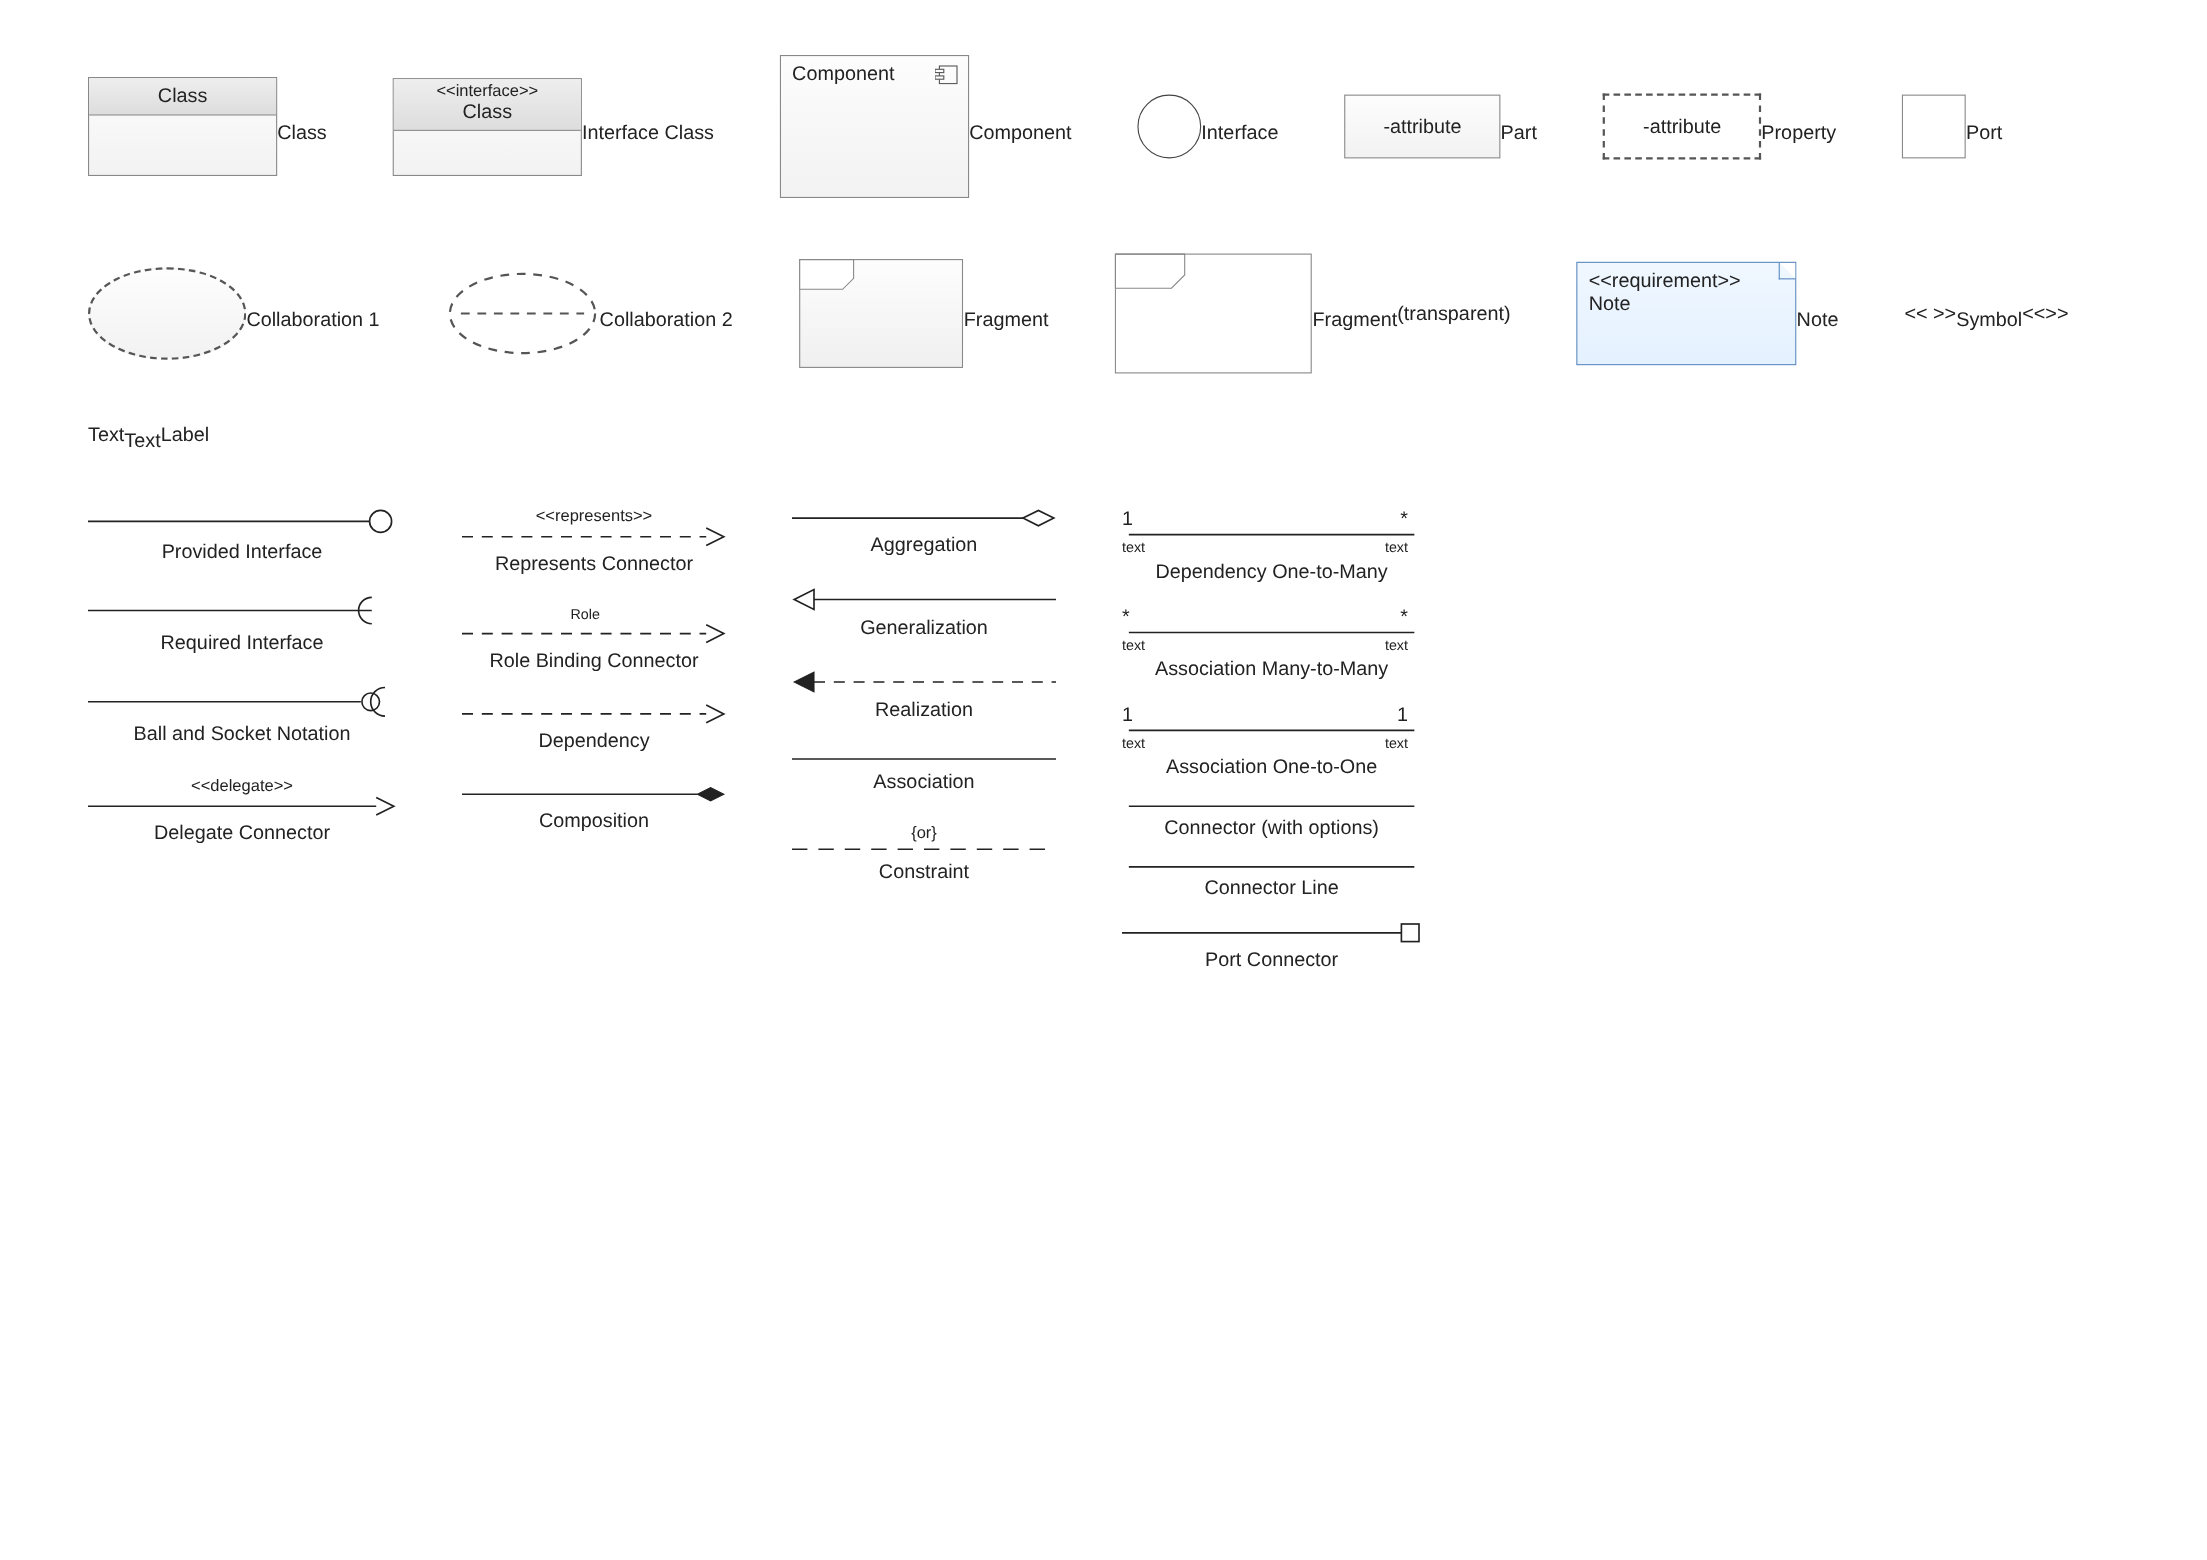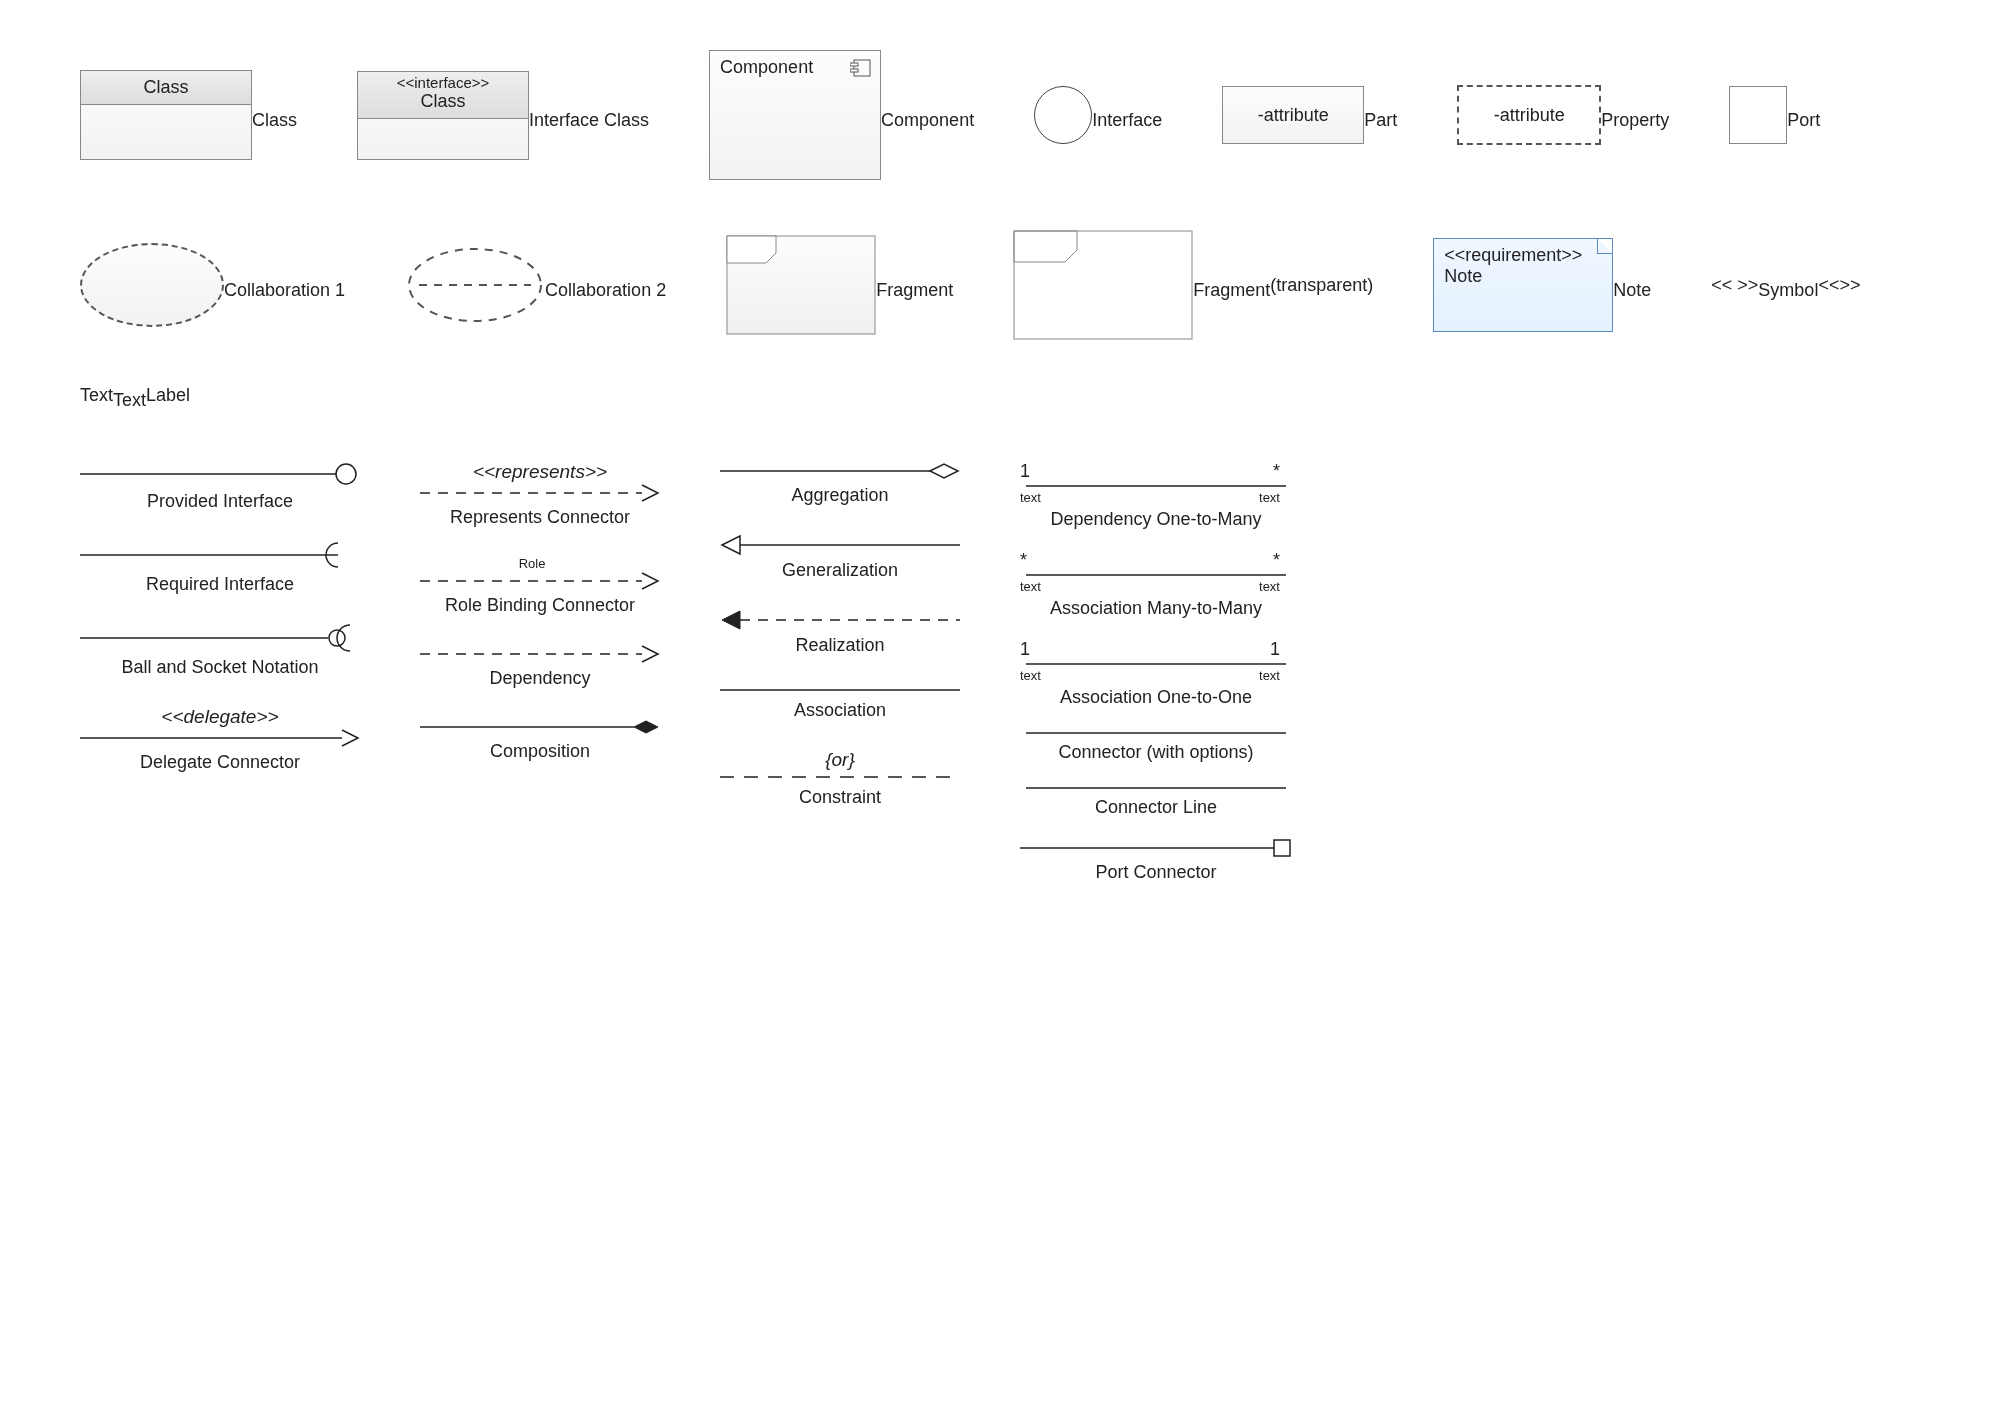--- a/index.html
+++ b/index.html
@@ -81,21 +81,21 @@
     width: 140px; height: 80px;
     border: 2px dashed #555;
     border-radius: 50%;
     background: linear-gradient(#fdfdfd,#f2f2f2);
   }
   .collab2 {
     width: 140px; height: 80px;
   }
 
   .note-box {
-    width: 180px; height: 94px;
+    width: 200px; height: 94px;
     border: 1px solid #5a8ac0;
     background: linear-gradient(#f0f7ff,#e4f1ff);
     position: relative;
     text-align: left;
     padding: 6px 10px;
     box-sizing: border-box;
   }
   .note-box .fold {
     position:absolute; top:0; right:0;
     width:0;height:0;
@@ -119,21 +119,21 @@
   }
   .conn-grid {
     display:flex;
     gap: 60px;
     align-items: flex-start;
   }
   .conn-item { text-align:center; }
   .conn-item svg { display:block; margin:0 auto; }
   .conn-item .lbl { margin-top:4px; font-size:18px;}
 
-  .small-top { font-size:19px;font-style:italic;}
+  .small-top { font-size:15px;}
   .tiny { font-size: 13px;}
 </style>
 </head>
 <body>
 
 <div class="row">
   <div class="cell">
     <div class="class-box">
       <div class="header">Class</div>
       <div class="body"></div>

